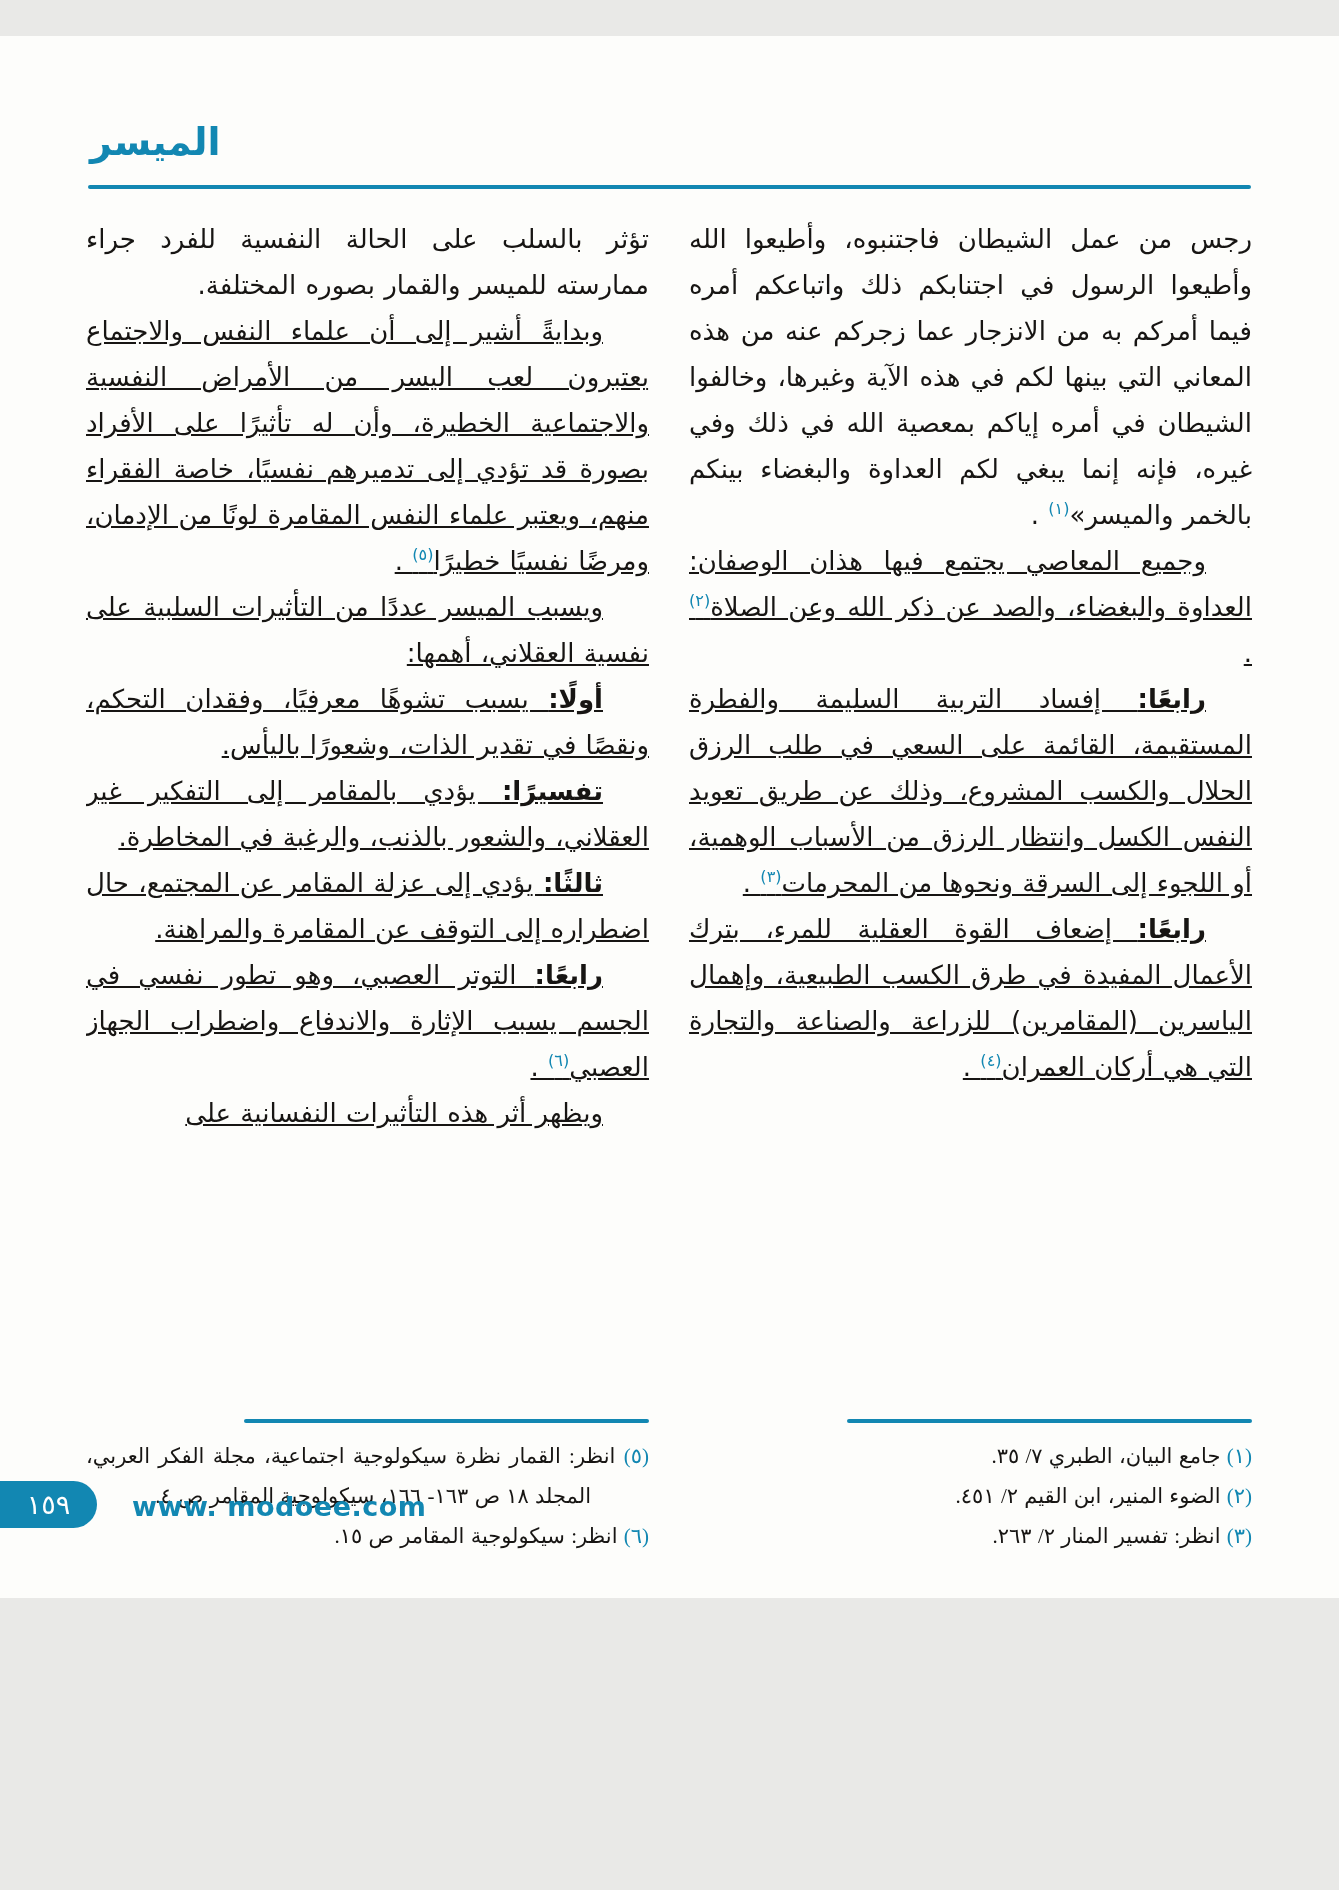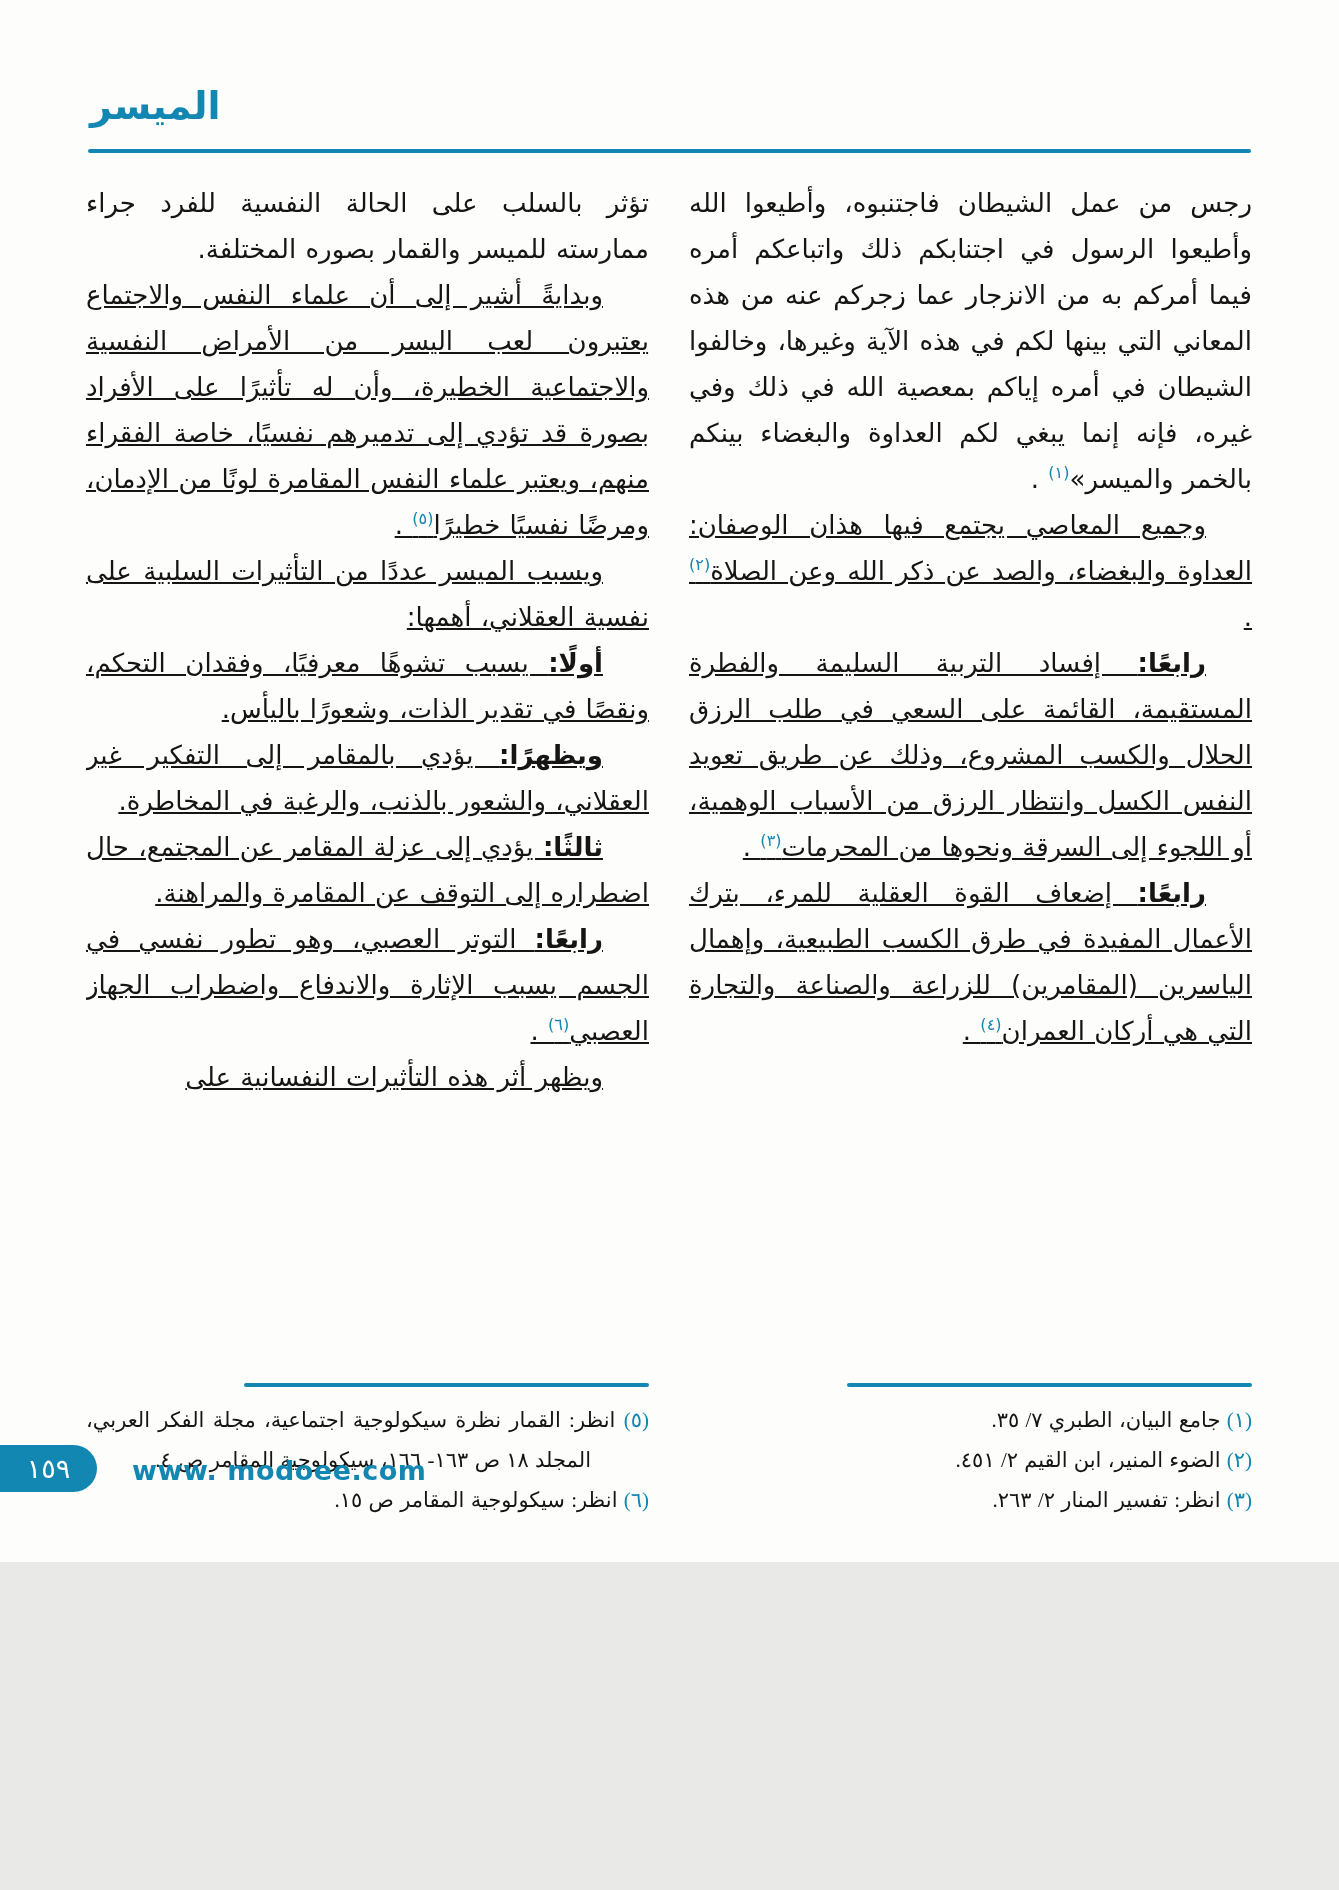--- a/index.html
+++ b/index.html
@@ -1,20 +1,20 @@
 <!DOCTYPE html>
 <html lang="ar" dir="rtl"><head>
 <meta charset="utf-8">
 <style>
   * { margin:0; padding:0; box-sizing:border-box; }
   html, body { width:1339px; height:1890px; }
   body { font-family:"DejaVu Sans", sans-serif; background:#e9e9e7; }
   .page {
     position:relative; width:1339px; height:1562px;
-    background:#fdfdfb; color:#171513; direction:rtl; overflow:hidden;
+    background:#fdfdfb; color:#171513; direction:rtl; overflow:hidden;margin-top:36px;
   }
   
   .header-title {
     position:absolute; top:84px; left:90px;
     font-size:38px; font-weight:bold; color:var(--accent);
     letter-spacing:0.5px;
   }
   .header-rule {
     position:absolute; top:149px; left:88px; width:1163px; height:4px;
     background:var(--accent); border-radius:2px;
@@ -85,21 +85,21 @@
           </div>
       </div>
     </section>
 
     <section class="column">
       <div class="paras">
           <p class="para">تؤثر بالسلب على الحالة النفسية للفرد جراء ممارسته للميسر والقمار بصوره المختلفة.</p>
           <p class="para">وبدايةً أشير إلى أن علماء النفس والاجتماع يعتبرون لعب اليسر من الأمراض النفسية والاجتماعية الخطيرة، وأن له تأثيرًا على الأفراد بصورة قد تؤدي إلى تدميرهم نفسيًا، خاصة الفقراء منهم، ويعتبر علماء النفس المقامرة لونًا من الإدمان، ومرضًا نفسيًا خطيرًا<sup class="fnref">(٥)</sup> .</p>
           <p class="para">ويسبب الميسر عددًا من التأثيرات السلبية على نفسية العقلاني، أهمها:</p>
           <p class="para"><b>أولًا:</b> يسبب تشوهًا معرفيًا، وفقدان التحكم، ونقصًا في تقدير الذات، وشعورًا باليأس.</p>
-          <p class="para"><b>ويظهرًا:</b> يؤدي بالمقامر إلى التفكير غير العقلاني، والشعور بالذنب، والرغبة في المخاطرة.</p>
+          <p class="para"><b>تفسيرًا:</b> يؤدي بالمقامر إلى التفكير غير العقلاني، والشعور بالذنب، والرغبة في المخاطرة.</p>
           <p class="para"><b>ثالثًا:</b> يؤدي إلى عزلة المقامر عن المجتمع، حال اضطراره إلى التوقف عن المقامرة والمراهنة.</p>
           <p class="para"><b>رابعًا:</b> التوتر العصبي، وهو تطور نفسي في الجسم يسبب الإثارة والاندفاع واضطراب الجهاز العصبي<sup class="fnref">(٦)</sup> .</p>
           <p class="para">ويظهر أثر هذه التأثيرات النفسانية على</p>
         </div>
       <div class="footnotes">
         <div class="fn-sep"></div>
         <div class="fn-list">
             <div class="fn"><span class="fn-marker">(٥)</span> انظر: القمار نظرة سيكولوجية اجتماعية، مجلة الفكر العربي، المجلد ١٨ ص ١٦٣- ١٦٦، سيكولوجية المقامر ص ٤.</div>
             <div class="fn"><span class="fn-marker">(٦)</span> انظر: سيكولوجية المقامر ص ١٥.</div>
           </div>

